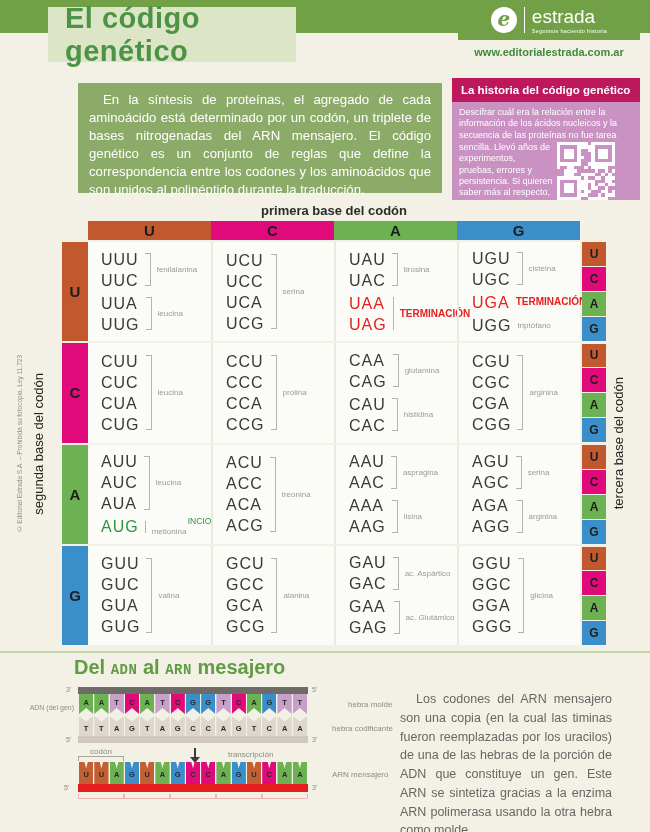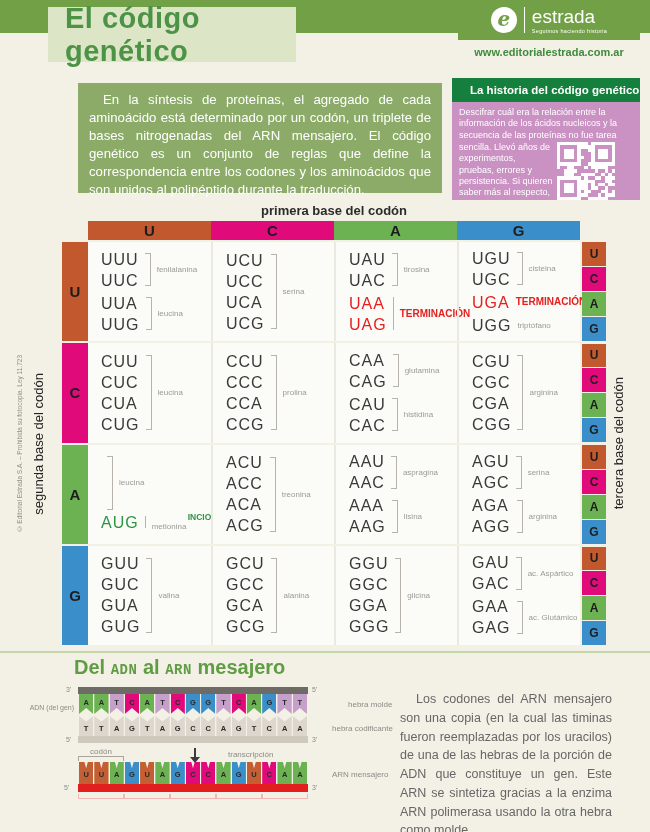--- a/index.html
+++ b/index.html
@@ -14,21 +14,21 @@
   .logo-mark{width:26px;height:26px;border-radius:50%;background:#fff;color:#71a046;font-family:"DejaVu Serif",serif;font-style:italic;font-weight:bold;font-size:20px;line-height:25px;text-align:center;}
   .logo-sep{width:1px;height:26px;background:#fff;}
   .logo-name{color:#fff;font-size:19px;line-height:19px;font-weight:400;}
   .logo-tag{color:#fff;font-size:5.5px;letter-spacing:.3px;margin-top:2px;}
   .website{position:absolute;left:458px;top:46px;width:182px;text-align:center;font-size:11px;font-weight:bold;color:#3f8a3d;}
 
   
   .intro{position:absolute;left:78px;top:83px;width:364px;height:110px;background:#8cab69;color:#fff;box-sizing:border-box;padding:8px 11px;font-size:13.2px;line-height:1.36;text-align:justify;}
   .intro p{margin:0;text-indent:14px;}
   .hist{position:absolute;left:452px;top:78px;width:188px;height:122px;}
-  .hist-header{height:24px;background:#15803d;color:#fff;font-weight:bold;font-size:11.5px;line-height:24px;padding-left:18px;}
+  .hist-header{height:24px;background:#be185d;color:#fff;font-weight:bold;font-size:11.5px;line-height:24px;padding-left:9px;}
   .hist-body{height:98px;background:#ca92c3;color:#fff;font-size:9px;line-height:1.26;padding:5px 7px;box-sizing:border-box;overflow:hidden;}
   .hist-body p{margin:0;}
   .hist-row{display:flex;gap:4px;margin-top:1px;}
   .hist-left{width:94px;}
   .qr{flex:0 0 auto;}
 
   
   .axis-top{position:absolute;left:88px;top:203px;width:492px;text-align:center;font-size:13px;font-weight:bold;color:#2b2b2b;}
   .fb-row{position:absolute;left:88px;top:221px;width:492px;height:19px;display:flex;}
   .fb-cell{flex:1;display:flex;align-items:center;justify-content:center;font-size:15px;font-weight:bold;color:#1d1d1d;}
@@ -41,21 +41,21 @@
   .trow{flex:1;display:flex;background:#fbfbf8;}
   .tcell{width:123px;box-sizing:border-box;display:flex;flex-direction:column;justify-content:center;gap:2px;padding:3px 0 3px 13px;}
   .tcell + .tcell{border-left:2px solid #eceae0;}
   .group{display:flex;align-items:center;}
   .codons .codon{font-size:16px;letter-spacing:1px;color:#3b3a38;line-height:21px;}
   .codon.stop{color:#e5201e;}
   .codon.start{color:#2e9444;}
   .bracket{width:6px;border:1px solid #b7b3aa;border-left:none;margin-left:6px;box-sizing:border-box;}
   .glabel{margin-left:6px;font-size:8px;color:#9a9a96;line-height:1.15;}
   .glabel.stop{color:#e5201e;font-weight:bold;font-size:10px;}
-  .gtag{display:block;color:#2e9444;font-weight:bold;font-size:8.5px;margin-left:36px;}
+  .gtag{display:block;color:#2e9444;font-weight:normal;font-size:8.5px;margin-left:36px;}
   .vwrap{position:absolute;display:flex;align-items:center;justify-content:center;}
   .vtext{writing-mode:vertical-rl;transform:rotate(180deg);white-space:nowrap;}
   .axis-left{left:30px;top:242px;height:403px;width:16px;font-size:13px;color:#222;}
   .copyright{left:14px;top:242px;height:403px;width:10px;font-size:6.5px;color:#8e8e8a;}
   .axis-right{left:610px;top:242px;height:403px;width:16px;font-size:13px;color:#222;}
 
   
   .divider{position:absolute;left:0;top:651px;width:650px;height:2px;background:#c4d7a9;}
   .sec-title{position:absolute;left:74px;top:656px;color:#5f9c44;font-weight:bold;font-size:20px;}
   .sec-title .sm{font-size:14px;letter-spacing:.5px;font-family:Liberation Mono, monospace;}
@@ -435,20 +435,25 @@
               <div class="codon">CGG</div>
             </div>
             <div class="bracket" style="height: 75px;"></div>
             <div class="glabel">arginina</div>
           </div>
         </div>
       </div>
       <div class="trow">
         <div class="tcell">
           <div class="group">
+            <div class="codons">
+              <div class="codon">AUU</div>
+              <div class="codon">AUC</div>
+              <div class="codon">AUA</div>
+            </div>
             <div class="bracket" style="height: 54px;"></div>
             <div class="glabel">leucina</div>
           </div>
           <div class="group">
             <div class="codons">
               <div class="codon start">AUG</div>
             </div>
             <div class="bracket" style="height: 12px;"></div>
             <div class="glabel"><span class="gtag">INCIO</span>metionina</div>
           </div>
@@ -523,45 +528,45 @@
               <div class="codon">GCA</div>
               <div class="codon">GCG</div>
             </div>
             <div class="bracket" style="height: 75px;"></div>
             <div class="glabel">alanina</div>
           </div>
         </div>
         <div class="tcell">
           <div class="group">
             <div class="codons">
+              <div class="codon">GAU</div>
+              <div class="codon">GAC</div>
+            </div>
+            <div class="bracket" style="height: 33px;"></div>
+            <div class="glabel">ac. Aspártico</div>
+          </div>
+          <div class="group">
+            <div class="codons">
+              <div class="codon">GAA</div>
+              <div class="codon">GAG</div>
+            </div>
+            <div class="bracket" style="height: 33px;"></div>
+            <div class="glabel">ac. Glutámico</div>
+          </div>
+        </div>
+        <div class="tcell">
+          <div class="group">
+            <div class="codons">
               <div class="codon">GGU</div>
               <div class="codon">GGC</div>
               <div class="codon">GGA</div>
               <div class="codon">GGG</div>
             </div>
             <div class="bracket" style="height: 75px;"></div>
             <div class="glabel">glicina</div>
-          </div>
-        </div>
-        <div class="tcell">
-          <div class="group">
-            <div class="codons">
-              <div class="codon">GAU</div>
-              <div class="codon">GAC</div>
-            </div>
-            <div class="bracket" style="height: 33px;"></div>
-            <div class="glabel">ac. Aspártico</div>
-          </div>
-          <div class="group">
-            <div class="codons">
-              <div class="codon">GAA</div>
-              <div class="codon">GAG</div>
-            </div>
-            <div class="bracket" style="height: 33px;"></div>
-            <div class="glabel">ac. Glutámico</div>
           </div>
         </div>
       </div>
     </div>
   <div class="tb-col" id="tbCol">
       <div class="tb-group">
         <div class="tb-cell" style="background: rgb(194, 88, 46);">U</div>
         <div class="tb-cell" style="background: rgb(225, 10, 123);">C</div>
         <div class="tb-cell" style="background: rgb(108, 178, 83);">A</div>
         <div class="tb-cell" style="background: rgb(58, 143, 202);">G</div>

